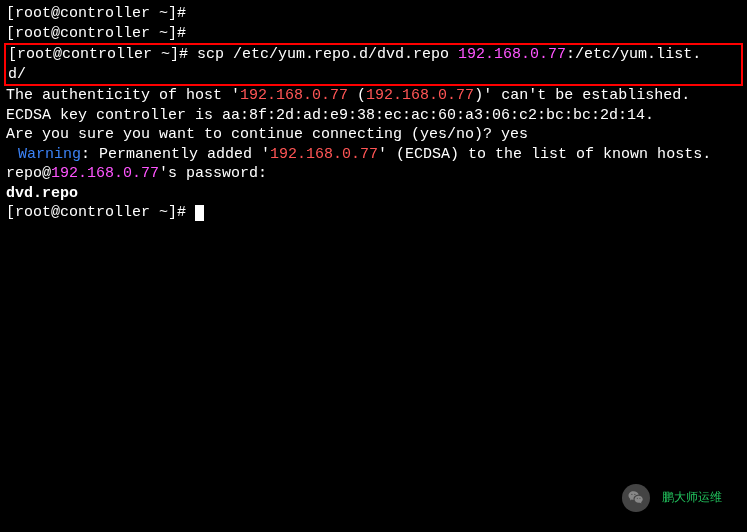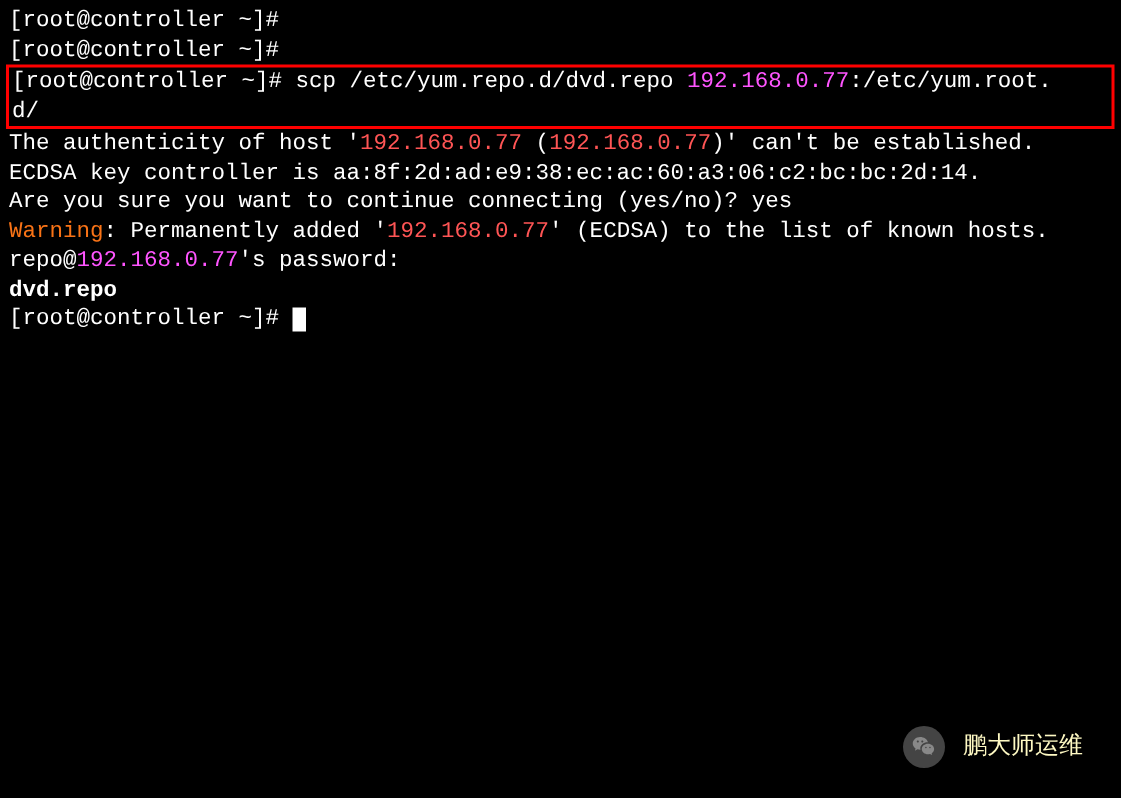--- a/index.html
+++ b/index.html
@@ -22,38 +22,38 @@
       white-space: pre-wrap;
       word-break: break-all;
     }
     .red-box {
       border: 2px solid #ff0000;
       padding: 0 2px;
       margin: 0 -2px;
     }
     .red { color: #ff5555; }
     .magenta { color: #ff55ff; }
-    .yellow { color: #f97316; }
+    .yellow { color: #3b82f6; margin-left: 12px; }
     .cursor {
       display: inline-block;
       width: 9px;
       height: 16px;
       background: #fff;
       vertical-align: text-bottom;
     }
     .watermark {
       position: absolute;
       bottom: 20px;
       right: 25px;
       display: flex;
       align-items: center;
       gap: 12px;
-      color: #fef9c3;
+      color: #22c55e;
       font-family: sans-serif;
-      font-size: 16px;
+      font-size: 12px;
     }
     .wm-icon {
       width: 28px;
       height: 28px;
       border-radius: 50%;
       background: #444;
       display: flex;
       align-items: center;
       justify-content: center;
     }
@@ -74,21 +74,21 @@
       white-space: pre;
     }
   </style>
 </head>
 <body>
 
 <div class="line"><span>[root@controller ~]# </span></div>
 <div class="line"><span>[root@controller ~]# </span></div>
 
 <div class="red-box">
-  <div class="line"><span>[root@controller ~]# </span><span>scp /etc/yum.repo.d/dvd.repo </span><span class="magenta">192.168.0.77</span><span>:/etc/yum.root.</span></div>
+  <div class="line"><span>[root@controller ~]# </span><span>scp /etc/yum.repo.d/dvd.repo </span><span class="magenta">192.168.0.77</span><span>:/etc/yum.list.</span></div>
   <div class="line"><span>d/</span></div>
 </div>
 
 <div class="line"><span>The authenticity of host '</span><span class="red">192.168.0.77</span><span> (</span><span class="red">192.168.0.77</span><span>)' can't be established.</span></div>
 
 <div class="line"><span>ECDSA key controller is aa:8f:2d:ad:e9:38:ec:ac:60:a3:06:c2:bc:bc:2d:14.</span></div>
 
 <div class="line"><span>Are you sure you want to continue connecting (yes/no)? </span><span>yes</span></div>
 
 <div class="line"><span class="yellow">Warning</span><span>: Permanently added '</span><span class="red">192.168.0.77</span><span>' (ECDSA) to the list of known hosts.</span></div>

